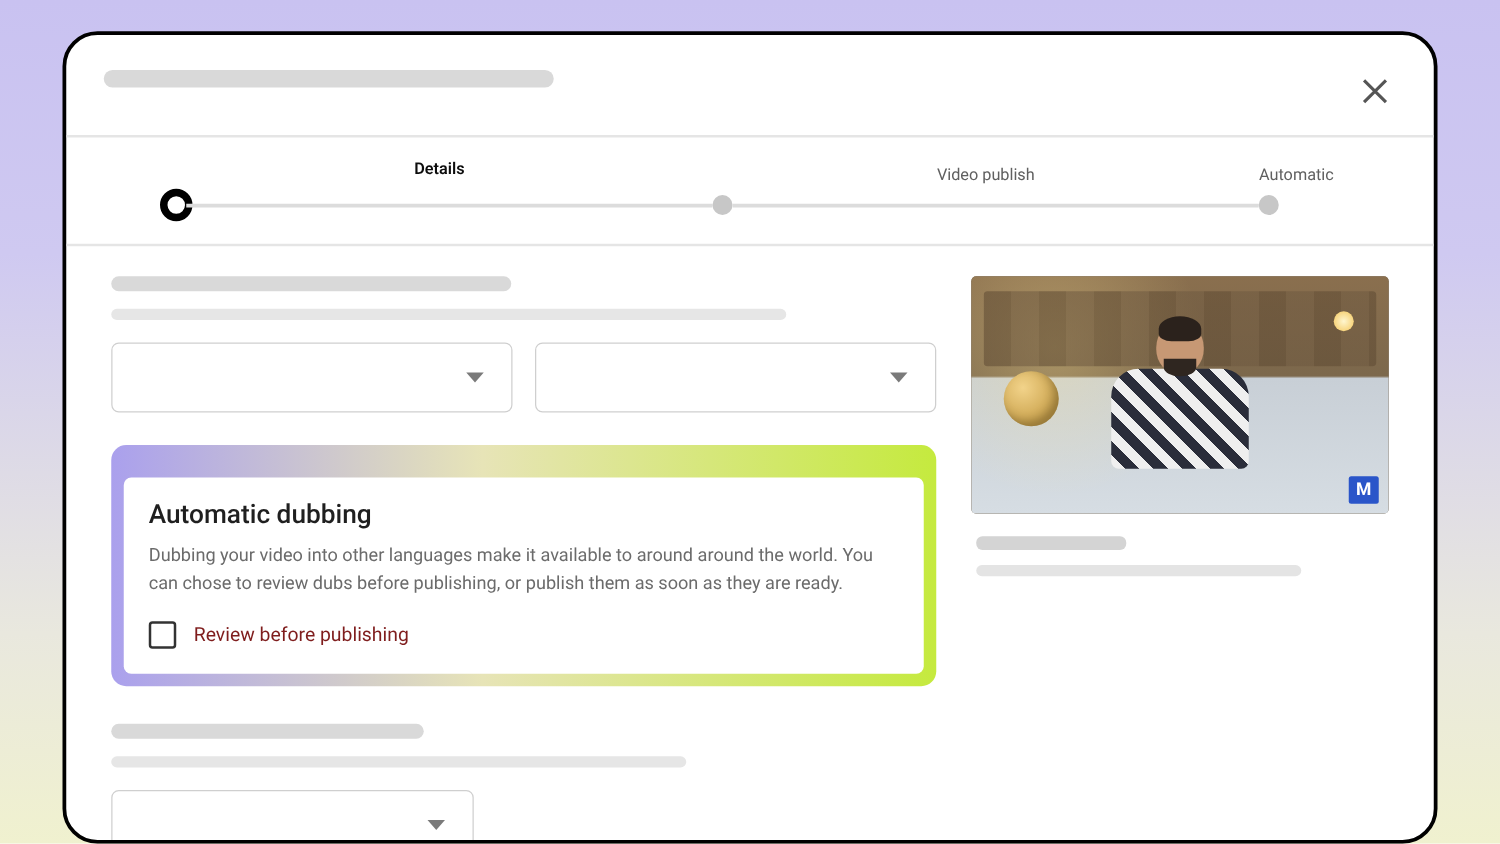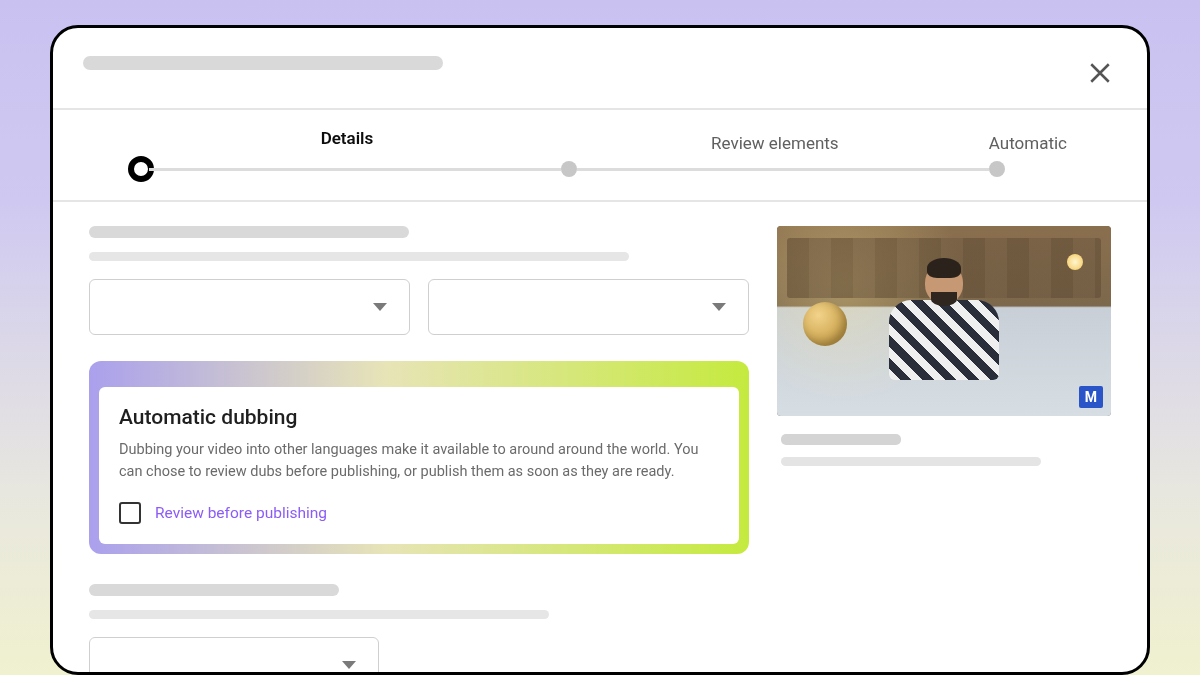--- a/index.html
+++ b/index.html
@@ -35,21 +35,21 @@
 
   .stepper {
     display: flex; align-items: center; padding: 18px 80px 18px 80px;
     position: relative;
   }
   .step {
     flex: 1; display: flex; flex-direction: column; align-items: center; gap: 8px;
     position: relative;
   }
   .step:last-child { flex: 0; }
-  .step-label { font-size: 17px; color: #606060; white-space: nowrap; }
+  .step-label { font-size: 13px; color: #606060; white-space: nowrap; }
   .step.active .step-label { color: #0d0d0d; font-weight: 600; }
   .step-row { display: flex; align-items: center; width: 100%; }
   .step-dot {
     width: 16px; height: 16px; border-radius: 50%; background: #c7c7c7;
     flex-shrink: 0;
   }
   .step.active .step-dot {
     width: 26px; height: 26px; border: 6px solid #000; background: #fff;
     margin-left: -5px; margin-right: -5px;
   }
@@ -87,21 +87,21 @@
   }
   .highlight-inner {
     background: #fff; border-radius: 6px; padding: 18px 20px 20px 20px; margin-top: 16px;
   }
   .card-title { font-size: 21px; color: #1f1f1f; margin-bottom: 10px; font-weight: 500; }
   .card-desc { font-size: 14.5px; color: #6b6b6b; line-height: 1.55; margin-bottom: 18px; }
   .checkbox-row { display: flex; align-items: center; gap: 14px; }
   .checkbox {
     width: 22px; height: 22px; border: 2.5px solid #333; border-radius: 3px; flex-shrink: 0; cursor: pointer;
   }
-  .checkbox-label { font-size: 15.5px; color: #8b5cf6; }
+  .checkbox-label { font-size: 15.5px; color: #7f1d1d; }
 
   .bottom-skel1 { width: 250px; margin-bottom: 14px; }
   .bottom-skel2 { width: 460px; margin-bottom: 18px; background: #e6e6e6; height: 9px; }
   .single-dropdown { width: 290px; }
 
   .thumb {
     width: 100%; height: 190px; border-radius: 4px; overflow: hidden;
     background: #6b5a44; position: relative;
   }
   .thumb-scene {
@@ -158,21 +158,21 @@
 
     <div class="stepper">
       <div class="step active">
         <span class="step-label">Details</span>
         <div class="step-row">
           <div class="step-dot"></div>
           <div class="step-line"></div>
         </div>
       </div>
       <div class="step">
-        <span class="step-label">Review elements</span>
+        <span class="step-label">Video publish</span>
         <div class="step-row">
           <div class="step-dot"></div>
           <div class="step-line"></div>
         </div>
       </div>
       <div class="step">
         <span class="step-label">Automatic</span>
         <div class="step-row">
           <div class="step-dot"></div>
         </div>

